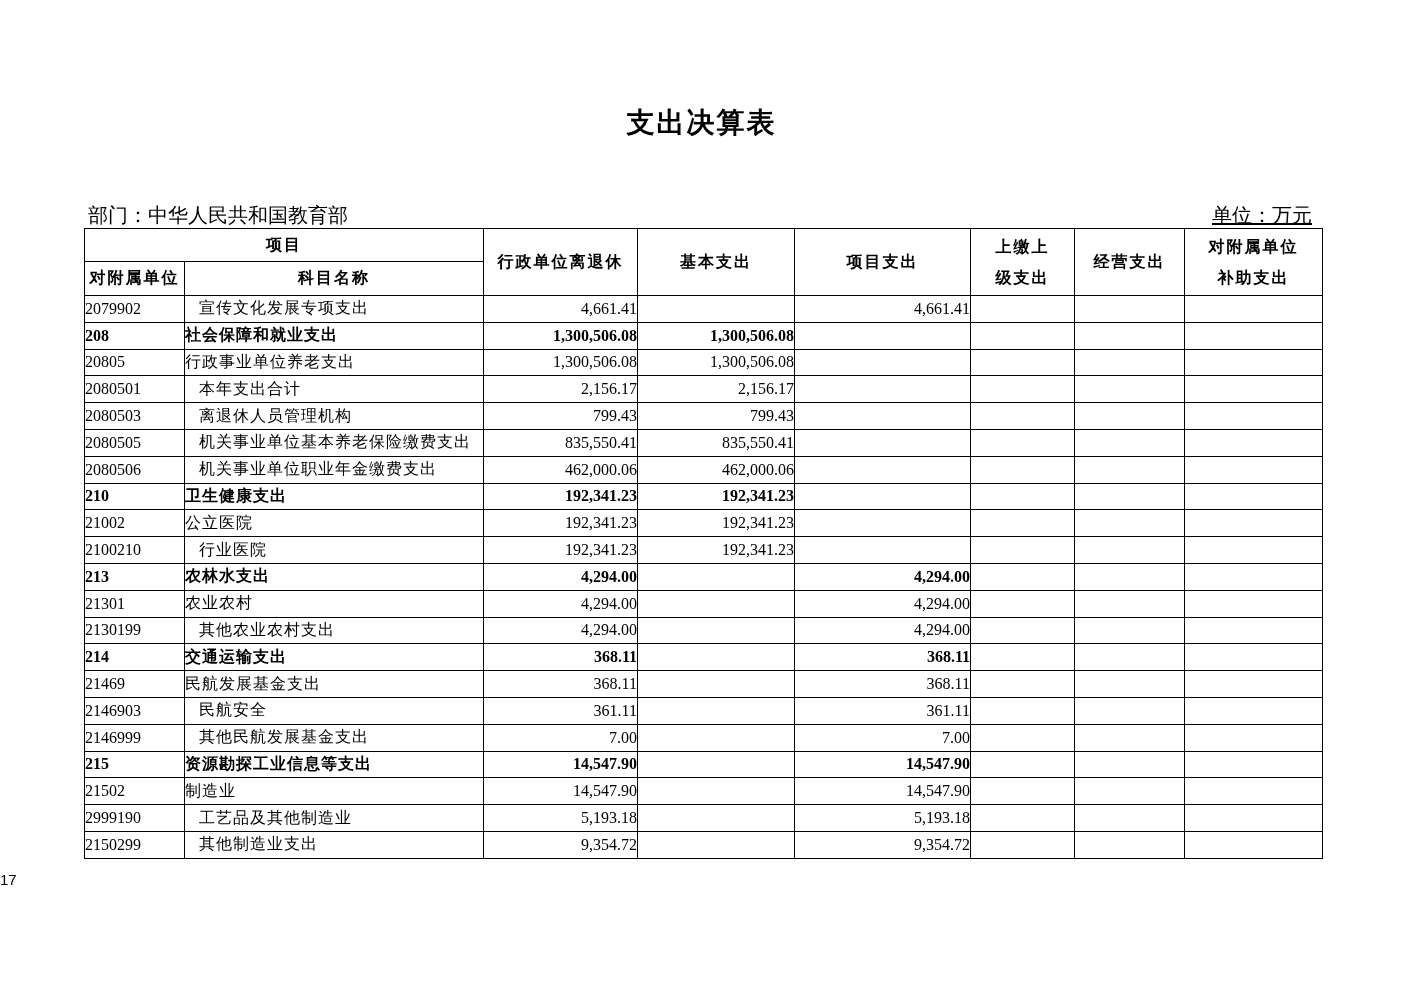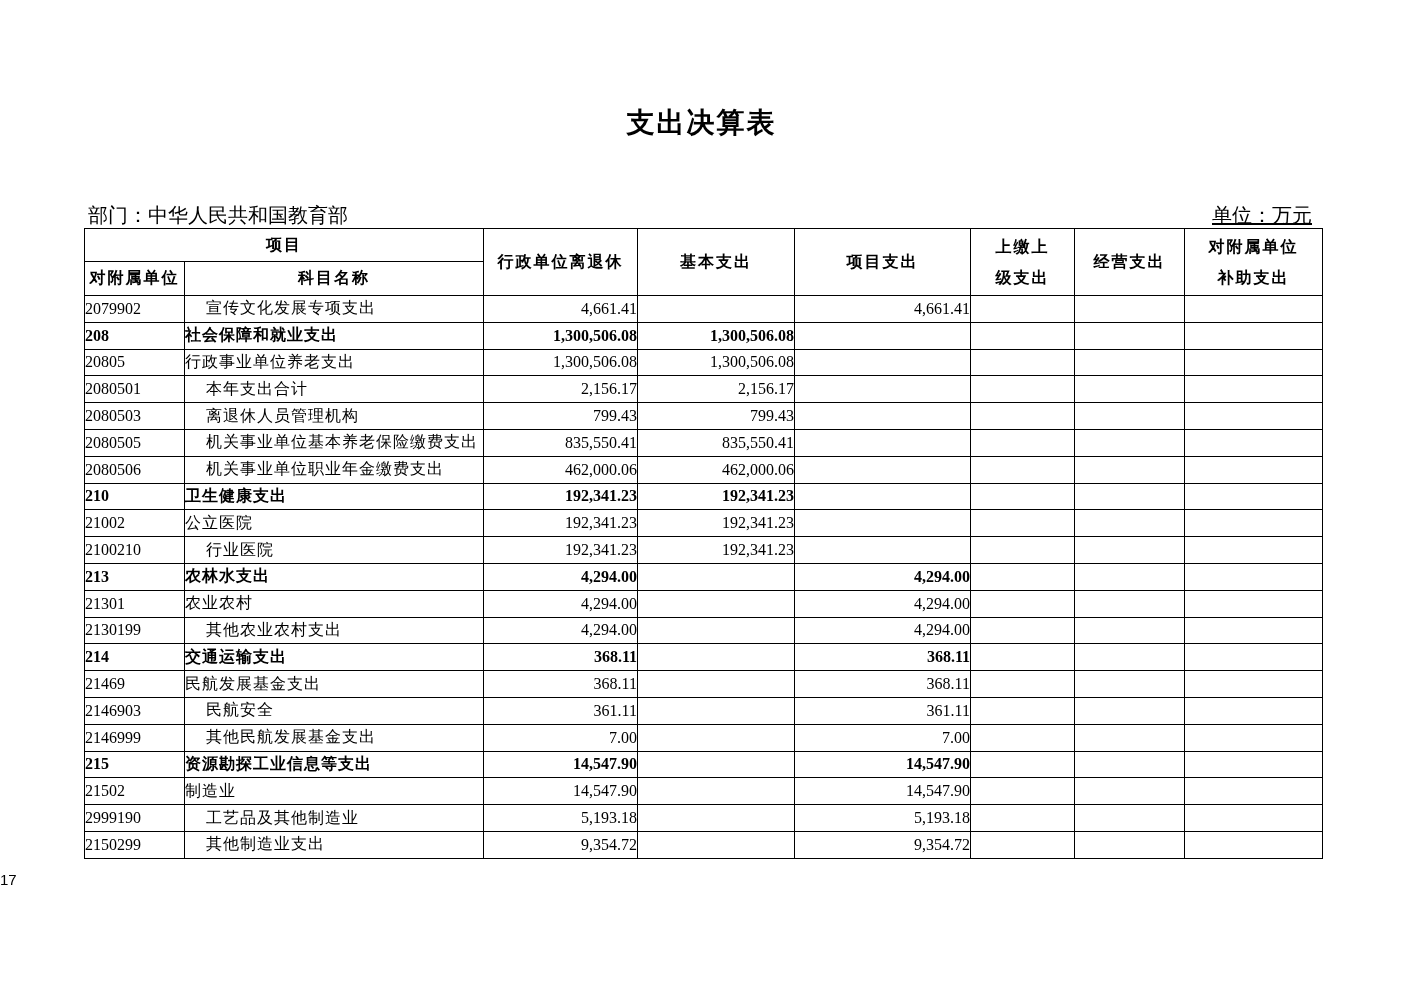--- a/index.html
+++ b/index.html
@@ -59,21 +59,21 @@
   tbody tr { height: 26.8px; font-family: Liberation Serif, serif; }
   table.fin th {
     font-weight: bold;
     text-align: center;
     letter-spacing: 2px;
     margin-top: 16px;
   }
   th.two-line { line-height: 1.95; }
   td.code { padding-left: 6px; text-align: left; }
   td.name { padding-left: 5px; text-align: left; letter-spacing: 1px; }
-  td.name.indent { padding-left: 21px; }
+  td.name.indent { padding-left: 14px; }
   td.num { text-align: right; padding-right: 11px; }
   tr.bold td { font-weight: bold; margin-left: 33px; }
   .page-number {
     position: absolute;
     top: 871px; left: 0;
     width: 100%;
     text-align: left;
     font-size: 15px;
     font-family: "Liberation Sans", "DejaVu Sans", sans-serif;
   }

